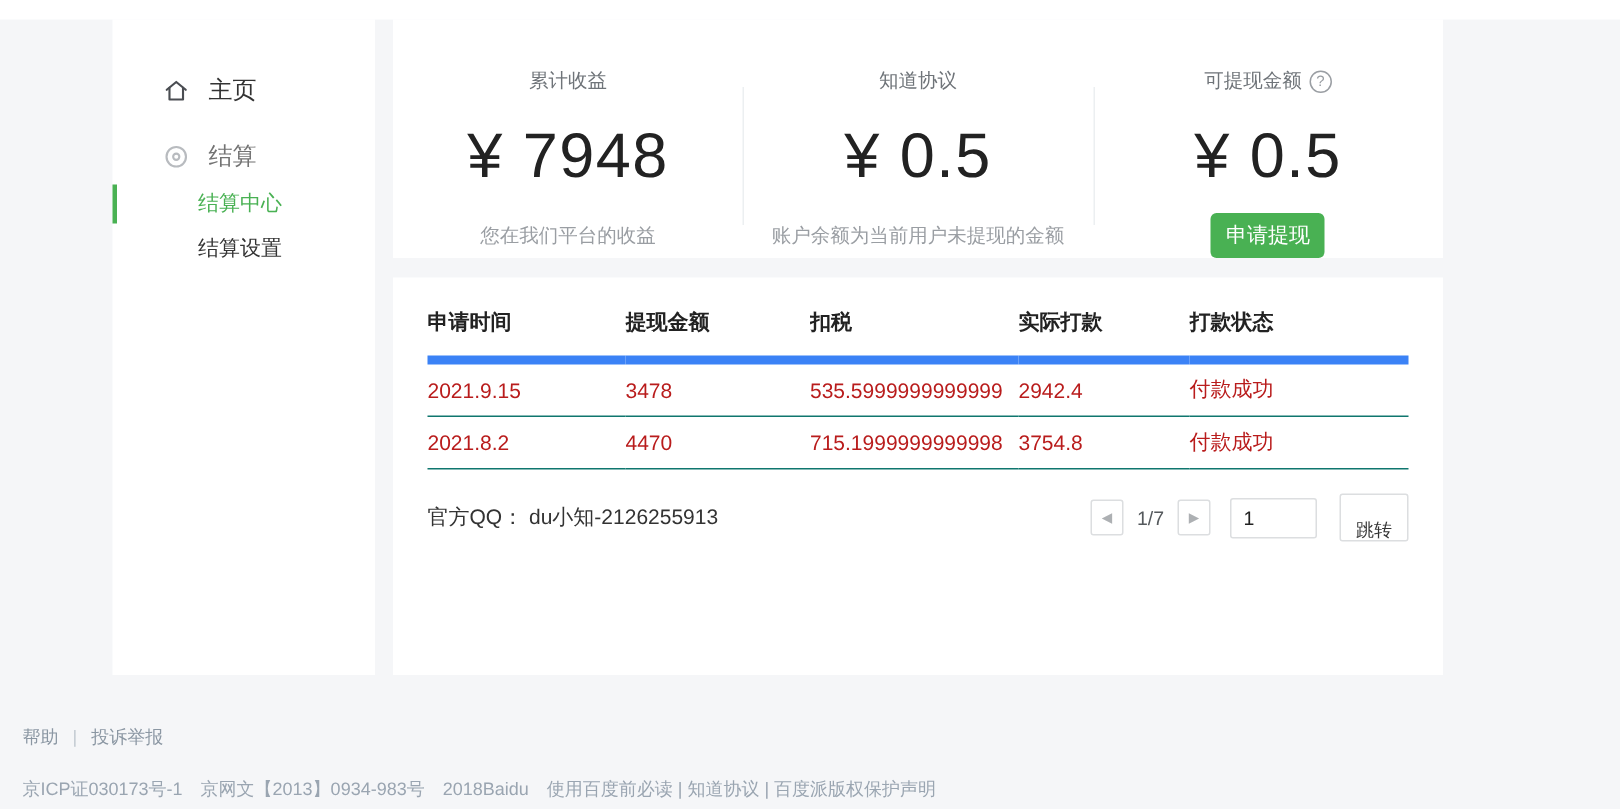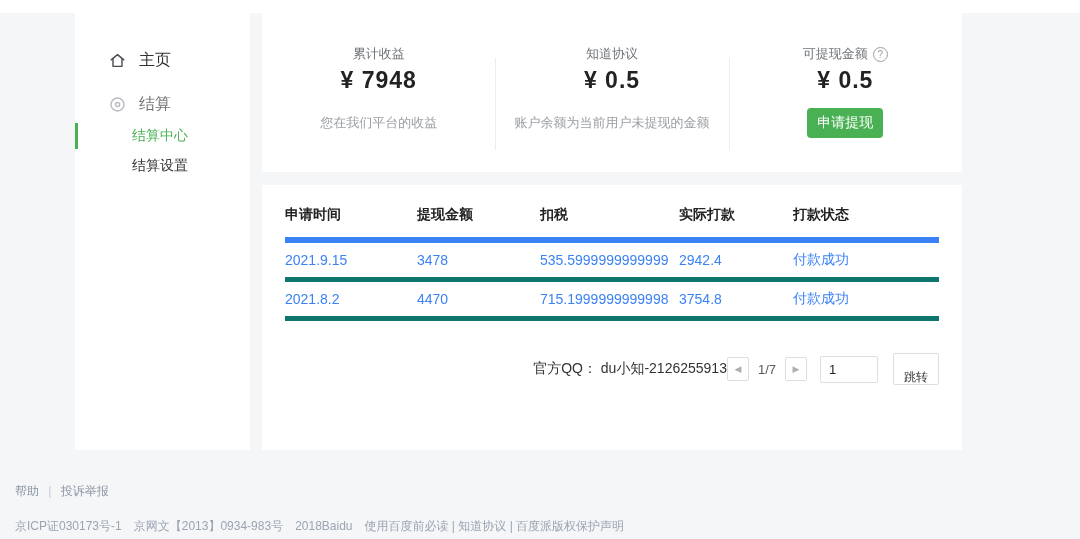--- a/index.html
+++ b/index.html
@@ -41,47 +41,47 @@
   .stats { height:159px; display:flex; align-items:stretch; }
   .stat {
     flex:1; display:flex; flex-direction:column; align-items:center;
     justify-content:flex-start; padding-top:32px; position:relative;
   }
   .stat + .stat::before {
     content:""; position:absolute; left:0; top:45px; bottom:22px;
     width:1px; background:#eceff1;
   }
   .stat-label { font-size:13px; color:#6f7479; display:flex; align-items:center; gap:5px; }
-  .stat-value { font-size:23px; color:#222; font-weight:700; margin-top:4px; letter-spacing:1px; }
+  .stat-value { font-size:42px; color:#222; font-weight:400; margin-top:17px; letter-spacing:1px; }
   .stat-sub { font-size:13px; color:#9a9ea3; margin-top:20px; }
   .help-ico {
     width:15px; height:15px; border:1px solid #9a9ea3; border-radius:50%;
     display:inline-flex; align-items:center; justify-content:center;
     font-size:10px; color:#9a9ea3; cursor:pointer;
   }
   .withdraw-btn {
     margin-top:14px; background:var(--accent); color:#fff; border:none;
     font-size:14px; padding:6px 10px; border-radius:4px; cursor:pointer;
     font-family:inherit;
   }
 
   
   .tablecard { margin-top:13px; height:265px; padding:8px 23px 0 23px; }
   table { width:100%; border-collapse:collapse; table-layout:fixed; }
   th, td { text-align:left; font-size:14px; overflow:hidden; white-space:nowrap; }
   th { color:#222; font-weight:bold; padding:13px 4px 13px 0; border-bottom:6px solid #3b82f6; }
-  td { color:#3b82f6; padding:8px 4px 8px 0; border-bottom:5px solid #0f766e; }
+  td { color:#b91c1c; padding:8px 4px 8px 0; border-bottom:1px solid #0f766e; }
   th:nth-child(1), td:nth-child(1) { width:132px; }
   th:nth-child(2), td:nth-child(2) { width:123px; }
   th:nth-child(3), td:nth-child(3) { width:139px; }
   th:nth-child(4), td:nth-child(4) { width:114px; }
   th:nth-child(5), td:nth-child(5) { width:auto; }
 
   .table-foot {
-    display:flex; align-items:center; justify-content:flex-end; margin-top:32px;
+    display:flex; align-items:center; justify-content:space-between; margin-top:16px;
   }
   .qq { font-size:14px; color:#333; }
   .pager { display:flex; align-items:center; gap:7px; }
   .page-btn {
     width:22px; height:24px; background:#fff; border:1px solid #dcdee0; border-radius:2px;
     color:#adb0b3; font-size:9px; display:inline-flex; align-items:center; justify-content:center;
     cursor:pointer; font-family:inherit;
   }
   .page-ind { font-size:13px; color:#55595d; margin:0 2px; }
   .page-input {

